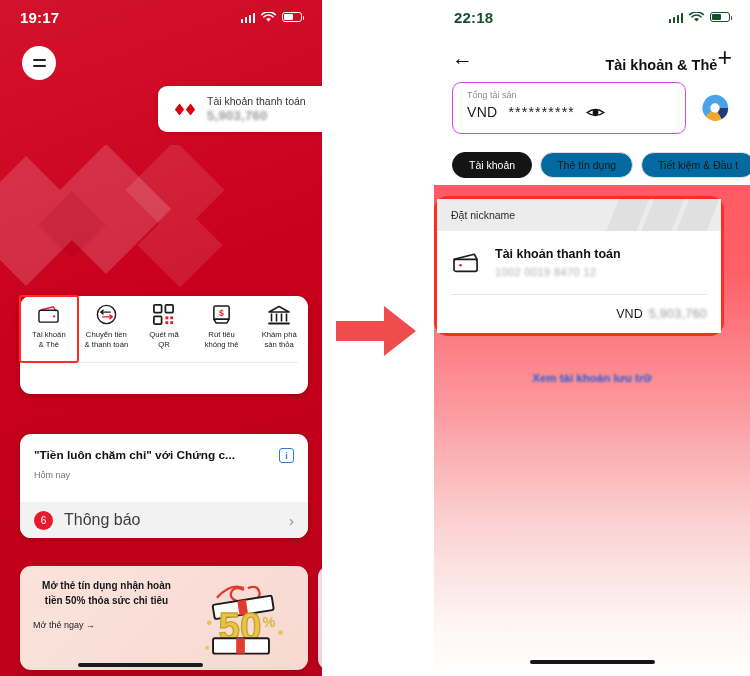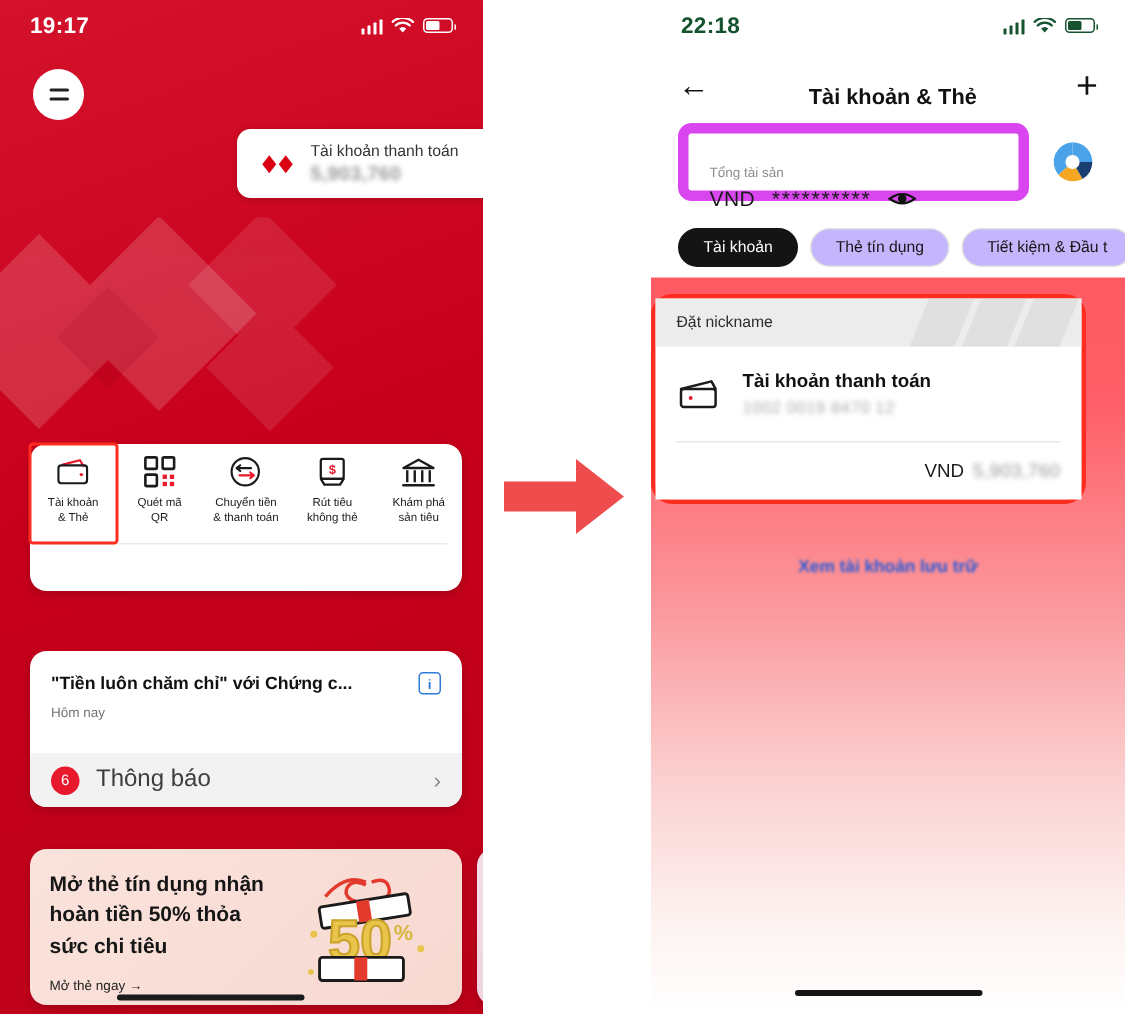--- a/index.html
+++ b/index.html
@@ -107,21 +107,21 @@
   .nc-bar-lbl { font-size:16px; color:#3d3d3d; flex:1; }
   .chev { color:#8a8a8a; font-size:15px; }
 
   .promo-row { position:absolute; left:20px; top:566px; display:flex; gap:10px; z-index:6; }
   .promo {
     width:288px; height:104px; border-radius:11px; position:relative; overflow:hidden;
     background:linear-gradient(135deg,#fae3dc 0%,#f7d9d1 100%);
     box-shadow:0 2px 6px rgba(0,0,0,.16);
   }
   .promo .p-txt { padding:13px 0 0 13px; width:160px; }
-  .promo .p-h { font-size:14px; font-weight:bold; color:#161616; line-height:1.45; }
+  .promo .p-h { font-size:10px; font-weight:bold; color:#161616; line-height:1.45;text-align:center; }
   .promo .p-cta { font-size:9px; color:#222; margin-top:12px; }
   .gift { position:absolute; right:14px; top:10px; width:106px; height:84px; }
   .promo2 {
     width:60px; height:104px; border-radius:11px; overflow:hidden; position:relative;
     background:linear-gradient(135deg,#f3dde9 0%,#eccfdd 100%);
     box-shadow:0 2px 6px rgba(0,0,0,.16);
   }
   .promo2 .p2-txt { padding:15px 0 0 12px; }
   .home-ind-l {
     position:absolute; left:78px; bottom:9px; width:125px; height:4.5px;
@@ -140,45 +140,45 @@
   .pr-grad {
     position:absolute; left:0; right:0; top:185px; bottom:0;
     background:linear-gradient(180deg,#ff5a63 0%,#ff6068 18%,#fb9ba0 46%,#fbd4d4 70%,#fdf3f1 88%,#ffffff 100%);
   }
 
   .nav-bar {
     position:absolute; top:40px; left:0; right:0; height:34px;
     display:flex; align-items:center; padding:0 18px; z-index:5;
   }
   .nav-back { font-size:21px; color:#151515; line-height:1; }
-  .nav-title { flex:1; text-align:center; font-size:14.5px; font-weight:bold; color:#111;margin-top:16px; }
+  .nav-title { flex:1; text-align:right; font-size:14.5px; font-weight:bold; color:#111;margin-top:16px; }
   .nav-plus { font-size:25px; color:#151515; line-height:.8; font-weight:300; }
 
   .total-row {
     position:absolute; top:82px; left:18px; right:18px; height:52px;
     display:flex; align-items:center; gap:12px; z-index:5;
   }
   .total-box {
-    flex:1; height:52px; border:7px solid #d946ef; border-radius:9px;
-    padding:21px 14px 0 14px; background:#fff;
+    flex:1; height:52px; border:1px solid #d946ef; border-radius:9px;
+    padding:7px 14px 0 14px; background:#fff;
   }
   .tb-lbl { font-size:9px; color:#8d8d8d; }
   .tb-val { display:flex; align-items:center; gap:11px; margin-top:4px; }
   .tb-cur { font-size:14px; color:#1b1b1b; letter-spacing:.3px; }
   .tb-mask { font-size:14px; color:#1b1b1b; letter-spacing:1.2px; }
   .pie-ico { width:34px; height:34px; flex:none; }
 
   .tabs {
     position:absolute; top:152px; left:18px; right:0; height:26px;
     display:flex; gap:8px; z-index:5;
   }
   .tab {
     height:26px; padding:0 16px; border-radius:14px; border:1px solid #e1e1e1;
     display:flex; align-items:center; font-size:10.5px; color:#161616;
-    background:#c4b5fd; white-space:nowrap;
+    background:#0369a1; white-space:nowrap;
   }
   .tab.active { background:#141414; color:#fff; border-color:#141414; }
 
   .acct-highlight {
     position:absolute; left:434px; top:196px; width:290px; height:140px;
     border:3px solid #ff2d1f; border-radius:14px; z-index:6; box-sizing:border-box;
   }
   .acct-card {
     position:absolute; left:0; top:0; width:100%; height:100%;
     background:#fff; overflow:hidden; display:flex; flex-direction:column;
@@ -286,51 +286,51 @@
           </span>
           <span class="ql">
             <span>Tài khoản</span><br>
             <span>&amp; Thẻ</span>
           </span>
         </div>
 
         <div class="qa">
           <span class="qi">
             <svg width="23" height="23" viewBox="0 0 24 24">
+              <circle cx="12" cy="12" r="9.5" fill="none" stroke="#1b1b1b" stroke-width="1.5"></circle>
+              <path d="M6 9.5 h10 M6 9.5 l2.5 -2 M6 9.5 l2.5 2" stroke="#1b1b1b" stroke-width="1.5" fill="none" stroke-linecap="round" stroke-linejoin="round"></path>
+              <path d="M18 14.5 h-10 M18 14.5 l-2.5 -2 M18 14.5 l-2.5 2" stroke="#e8192c" stroke-width="1.5" fill="none" stroke-linecap="round" stroke-linejoin="round"></path>
+            </svg>
+          </span>
+          <span class="ql">
+            <span>Chuyển tiền</span><br>
+            <span>&amp; thanh toán</span>
+          </span>
+        </div>
+
+        <div class="qa">
+          <span class="qi">
+            <svg width="23" height="23" viewBox="0 0 24 24">
               <rect x="2" y="2" width="8" height="8" rx="1" fill="none" stroke="#1b1b1b" stroke-width="1.8"></rect>
               <rect x="14" y="2" width="8" height="8" rx="1" fill="none" stroke="#1b1b1b" stroke-width="1.8"></rect>
               <rect x="2" y="14" width="8" height="8" rx="1" fill="none" stroke="#1b1b1b" stroke-width="1.8"></rect>
               <rect x="14" y="14" width="3" height="3" fill="#e8192c"></rect>
               <rect x="19" y="14" width="3" height="3" fill="#e8192c"></rect>
               <rect x="14" y="19" width="3" height="3" fill="#e8192c"></rect>
               <rect x="19" y="19" width="3" height="3" fill="#e8192c"></rect>
             </svg>
           </span>
           <span class="ql">
             <span>Quét mã</span><br>
             <span>QR</span>
           </span>
         </div>
 
         <div class="qa">
           <span class="qi">
-            <svg width="23" height="23" viewBox="0 0 24 24">
-              <circle cx="12" cy="12" r="9.5" fill="none" stroke="#1b1b1b" stroke-width="1.5"></circle>
-              <path d="M6 9.5 h10 M6 9.5 l2.5 -2 M6 9.5 l2.5 2" stroke="#1b1b1b" stroke-width="1.5" fill="none" stroke-linecap="round" stroke-linejoin="round"></path>
-              <path d="M18 14.5 h-10 M18 14.5 l-2.5 -2 M18 14.5 l-2.5 2" stroke="#e8192c" stroke-width="1.5" fill="none" stroke-linecap="round" stroke-linejoin="round"></path>
-            </svg>
-          </span>
-          <span class="ql">
-            <span>Chuyển tiền</span><br>
-            <span>&amp; thanh toán</span>
-          </span>
-        </div>
-
-        <div class="qa">
-          <span class="qi">
             <svg width="21" height="23" viewBox="0 0 22 24">
               <rect x="3" y="3" width="16" height="14" rx="1.6" fill="none" stroke="#1b1b1b" stroke-width="1.6"></rect>
               <path d="M3 17 h16 l-2.5 4 h-11 Z" fill="none" stroke="#1b1b1b" stroke-width="1.6" stroke-linejoin="round"></path>
               <text x="11" y="13.5" font-size="9" fill="#e8192c" text-anchor="middle" font-family="'Liberation Sans',sans-serif" font-weight="bold">$</text>
             </svg>
           </span>
           <span class="ql">
             <span>Rút tiêu</span><br>
             <span>không thẻ</span>
           </span>
@@ -339,21 +339,21 @@
         <div class="qa">
           <span class="qi">
             <svg width="24" height="22" viewBox="0 0 24 22">
               <path d="M2 8 L12 2.5 L22 8 Z" fill="none" stroke="#1b1b1b" stroke-width="1.6" stroke-linejoin="round"></path>
               <path d="M4.5 9.5 v8 M9.5 9.5 v8 M14.5 9.5 v8 M19.5 9.5 v8" stroke="#1b1b1b" stroke-width="1.6"></path>
               <path d="M2 19.5 h20" stroke="#1b1b1b" stroke-width="1.8" stroke-linecap="round"></path>
             </svg>
           </span>
           <span class="ql">
             <span>Khám phá</span><br>
-            <span>sản tiêu</span>
+            <span>sản thỏa</span>
           </span>
         </div>
       </div>
 
       <div class="quick-div"></div>
 
     </div>
 
     <div class="notif-card">
       <div class="nc-top">

